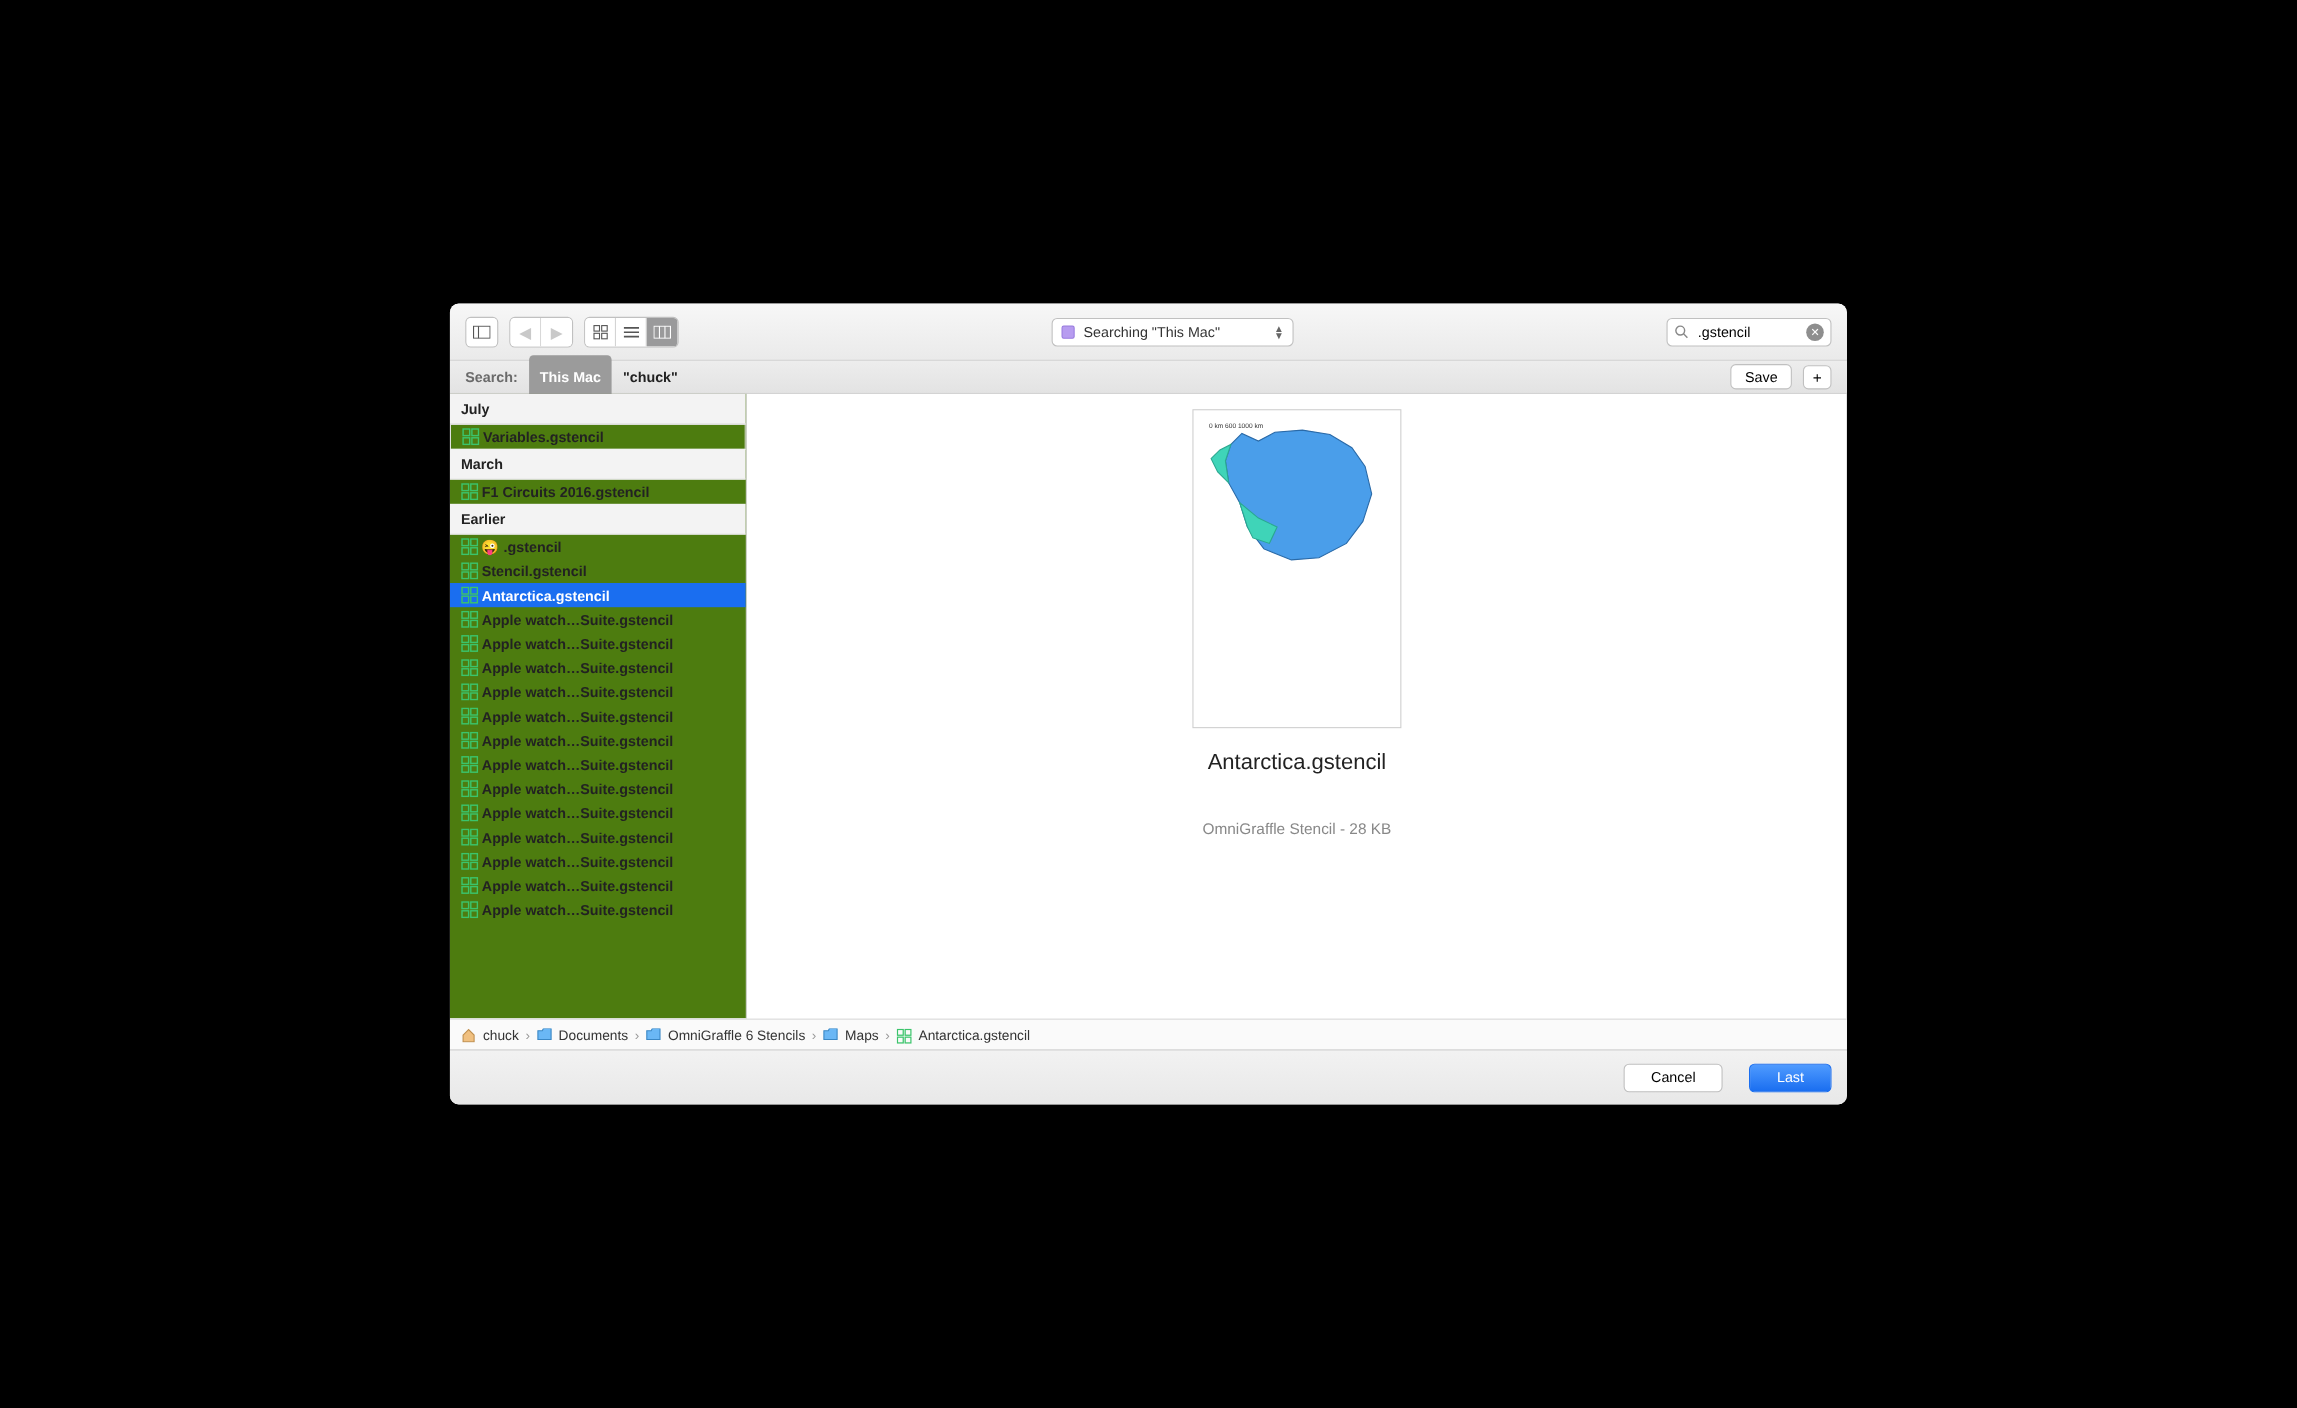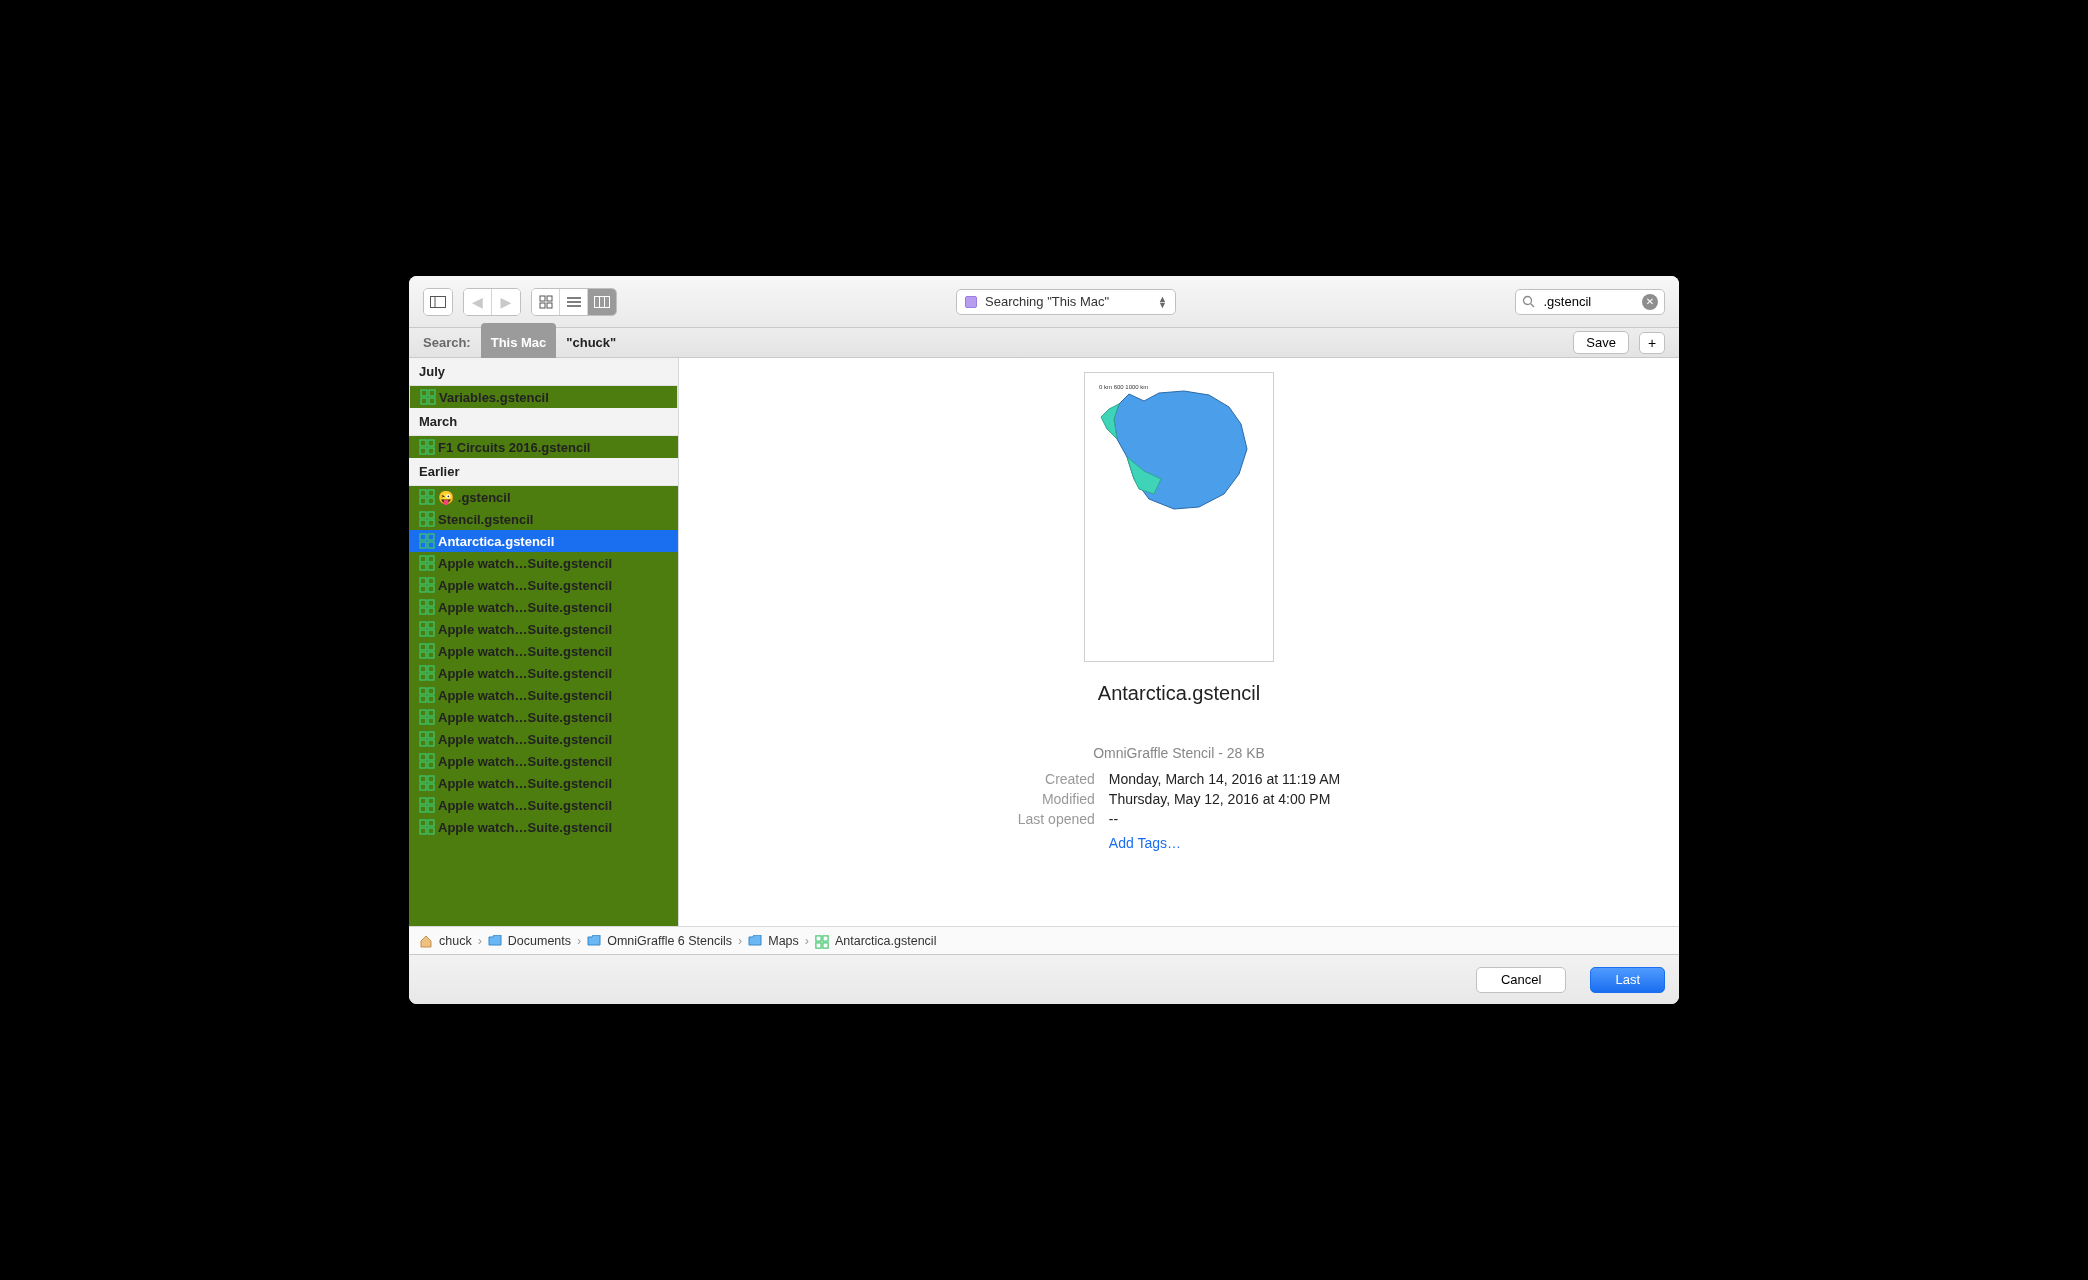--- a/index.html
+++ b/index.html
@@ -334,30 +334,20 @@
       <div class="thumb">
         <svg width="180" height="150" viewBox="0 0 180 150">
           <text x="10" y="10" font-size="6" fill="#333">0 km   600   1000 km</text>
           <path d="M30 25 L40 15 L55 22 L70 14 L95 12 L120 16 L140 28 L152 45 L158 70 L150 95 L135 115 L110 128 L85 130 L60 120 L45 100 L38 78 L28 60 L25 40 Z" fill="#4a9eea" stroke="#2a6aa8" stroke-width="1"></path>
           <path d="M38 78 L55 92 L72 100 L65 115 L50 110 L45 100 Z" fill="#3fd4b8" stroke="#2aa890"></path>
           <path d="M28 60 L18 50 L12 38 L20 30 L30 25 L25 40 Z" fill="#3fd4b8" stroke="#2aa890"></path>
         </svg>
       </div>
       <div class="preview-title">Antarctica.gstencil</div>
       <div class="preview-sub">OmniGraffle Stencil - 28 KB</div>
-      <div class="meta">
-        <div class="k">Created</div>
-        <div class="v">Monday, March 14, 2016 at 11:19 AM</div>
-        <div class="k">Modified</div>
-        <div class="v">Thursday, May 12, 2016 at 4:00 PM</div>
-        <div class="k">Last opened</div>
-        <div class="v">--</div>
-        <div class="k"></div>
-        <div class="add-tags">Add Tags…</div>
-      </div>
     </div>
   </div>
 
   <div class="pathbar" id="pathbar">
       <span class="folder-icon"><svg width="14" height="13" viewBox="0 0 14 13">
           <path d="M2 6 L7 1 L12 6 L12 12 L2 12 Z" fill="#f0c080" stroke="#c09050"></path>
         </svg></span>
       <span>chuck</span>
       <span class="sep">›</span>
       <span class="folder-icon"><svg width="14" height="11" viewBox="0 0 14 11">

